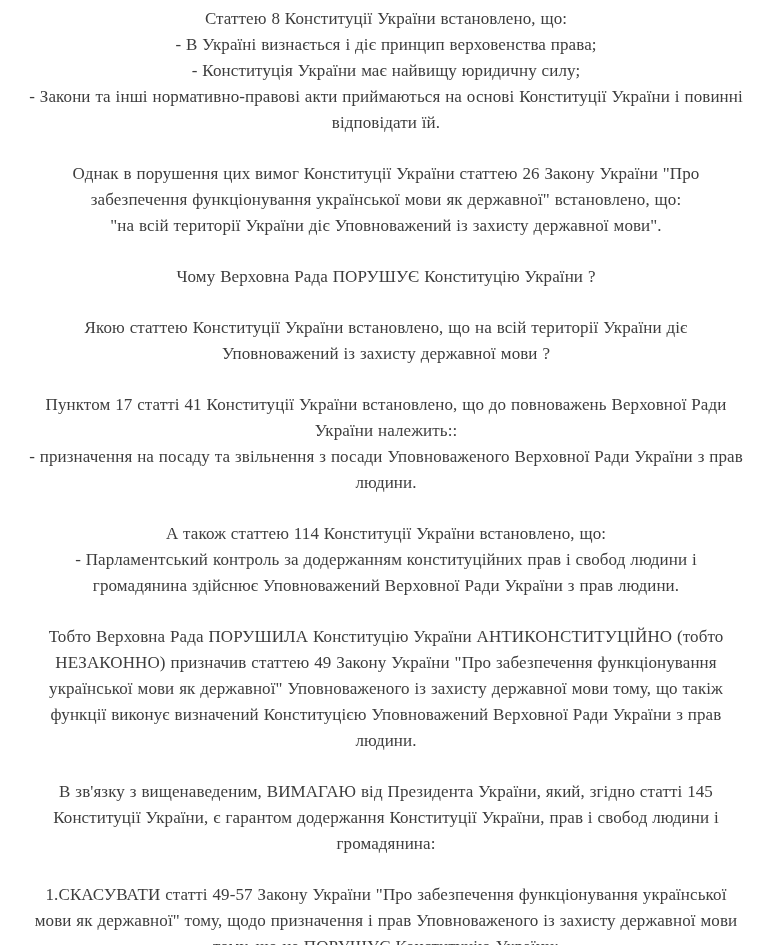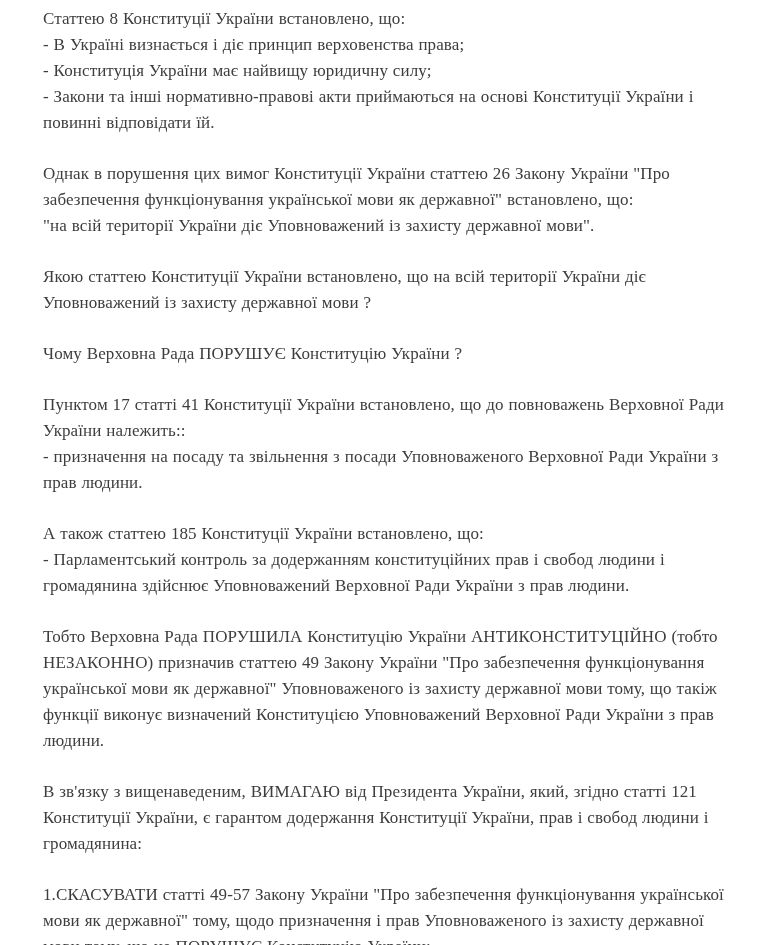--- a/index.html
+++ b/index.html
@@ -16,40 +16,41 @@
   }
   .doc {
     box-sizing: border-box;
     width: 771px;
     padding: 6px 26px 20px 27px;
     font-size: 17px;
     line-height: 26px;
     letter-spacing: 0.1px;
   }
   .doc p {
-    margin: 0 0 25px 16px;
+    margin: 0 0 25px 0;
     white-space: pre-line; 
     word-spacing: 0.5px;
+    text-align: center;
   }
   .doc p:last-child {
     margin-bottom: 0;
   }
 </style>
 </head>
 <body>
 
 <div class="doc">
   <p>Статтею 8 Конституції України встановлено, що:
 - В Україні визнається і діє принцип верховенства права;
 - Конституція України має найвищу юридичну силу;
 - Закони та інші нормативно-правові акти приймаються на основі Конституції України і повинні відповідати їй.</p>
   <p>Однак в порушення цих вимог Конституції України статтею 26 Закону України "Про забезпечення функціонування української мови як державної" встановлено, що:
 "на всій території України діє Уповноважений із захисту державної мови".</p>
+  <p>Чому Верховна Рада ПОРУШУЄ Конституцію України ?</p>
   <p>Якою статтею Конституції України встановлено, що на всій території України діє Уповноважений із захисту державної мови ?</p>
-  <p>Чому Верховна Рада ПОРУШУЄ Конституцію України ?</p>
   <p>Пунктом 17 статті 41 Конституції України встановлено, що до повноважень Верховної Ради України належить::
 - призначення на посаду та звільнення з посади Уповноваженого Верховної Ради України з прав людини.</p>
-  <p>А також статтею 185 Конституції України встановлено, що:
+  <p>А також статтею 114 Конституції України встановлено, що:
 - Парламентський контроль за додержанням конституційних прав і свобод людини і громадянина здійснює Уповноважений Верховної Ради України з прав людини.</p>
   <p>Тобто Верховна Рада ПОРУШИЛА Конституцію України АНТИКОНСТИТУЦІЙНО (тобто НЕЗАКОННО) призначив статтею 49 Закону України "Про забезпечення функціонування української мови як державної" Уповноваженого із захисту державної мови тому, що такіж функції виконує визначений Конституцією Уповноважений Верховної Ради України з прав людини.</p>
-  <p>В зв'язку з вищенаведеним, ВИМАГАЮ від Президента України, який, згідно статті 121 Конституції України, є гарантом додержання Конституції України, прав і свобод людини і громадянина:</p>
+  <p>В зв'язку з вищенаведеним, ВИМАГАЮ від Президента України, який, згідно статті 145 Конституції України, є гарантом додержання Конституції України, прав і свобод людини і громадянина:</p>
   <p>1.СКАСУВАТИ статті 49-57 Закону України "Про забезпечення функціонування української мови як державної" тому, щодо призначення і прав Уповноваженого із захисту державної мови тому, що це ПОРУШУЄ Конституцію України;</p>
 </div>
 
 </body></html>

